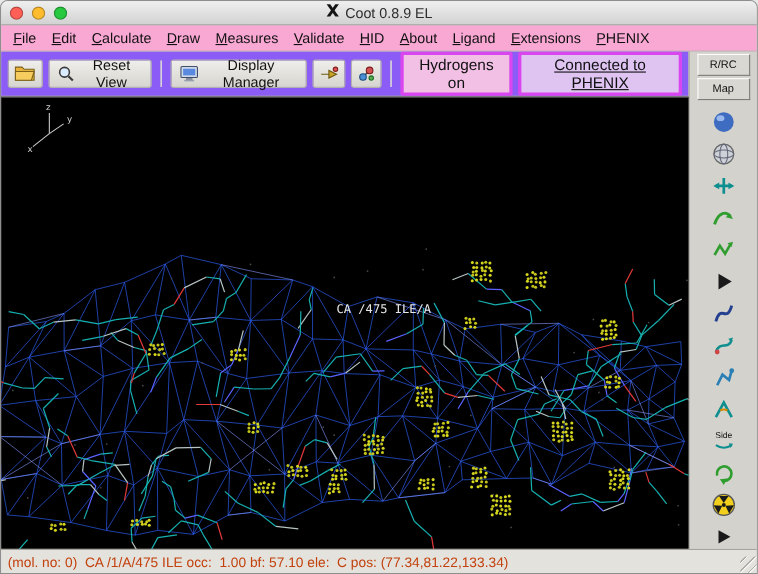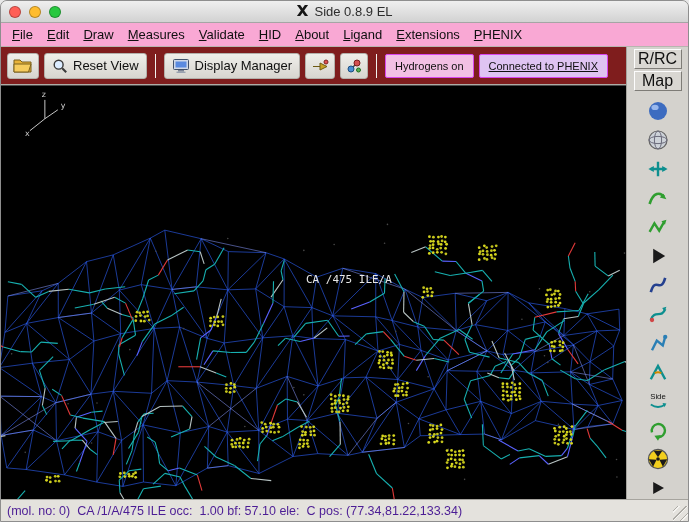--- a/index.html
+++ b/index.html
@@ -16,47 +16,47 @@
     justify-content:center;align-items:center;gap:5px;pointer-events:none}
   .title-text{font-size:13px;color:#2d2d2d}
   
   .menubar{flex:0 0 24px;background:#f9a8d4;border-bottom:1px solid #b7b5af;
     display:flex;align-items:stretch;padding-left:4px}
   .menu-item{padding:0 7px;font-size:13px;line-height:23px;color:#101010;cursor:default;white-space:nowrap}
   .menu-item u{text-decoration:underline}
   
   .content-row{flex:1;display:flex;min-height:0}
   .left-col{flex:1;display:flex;flex-direction:column;min-width:0}
-  .toolbar{flex:0 0 38px;background:#7f1d1d;border-bottom:1px solid #aeaca6;
+  .toolbar{flex:0 0 38px;background:#8b5cf6;border-bottom:1px solid #aeaca6;
     display:flex;align-items:center;gap:5px;padding:0 6px}
   .tbtn{display:flex;align-items:center;gap:5px;border:1px solid #b3b1ab;
     background:linear-gradient(#efeeea,#d7d5cf);border-radius:3px;height:26px;
     padding:0 7px;font-size:13px;font-family:inherit;color:#101010;cursor:default}
   .tbtn.icon-only{padding:0 5px}
   .tbtn svg{display:block}
   .tsep{width:1px;height:24px;background:#a6a49e;border-right:1px solid #f2f1ee;margin:0 3px}
-  .pill{height:24px;padding:0 9px;font-size:11px;font-family:inherit;color:#101010;
-    border:1px solid #d946ef;border-radius:2px;cursor:default}
+  .pill{height:40px;padding:0 9px;font-size:14px;font-family:inherit;color:#101010;
+    border:3px solid #d946ef;border-radius:2px;cursor:default}
   .viewport{flex:1;background:#000;position:relative;min-height:0;border-top:1px solid #4c4c4c;cursor:crosshair}
   .viewport svg{width:100%;height:100%;display:block}
   
   .sidebar{flex:0 0 62px;background:#d4d2cd;border-left:1px solid #a6a49e;
     display:flex;flex-direction:column;align-items:center;padding-top:2px}
-  .side-btn{width:48px;height:20px;font-size:16px;font-family:inherit;color:#101010;
+  .side-btn{width:48px;height:20px;font-size:10px;font-family:inherit;color:#101010;
     background:#d9d7d2;border:1px solid;border-color:#fdfdfd #7e7c77 #7e7c77 #fdfdfd;
     margin-bottom:2px;cursor:default}
   .side-icons{flex:1;width:100%;display:flex;flex-direction:column;align-items:center;
     gap:5px;padding-top:6px;overflow:hidden}
   .side-icon{width:24px;height:24px;flex:0 0 24px}
   .side-icon svg{width:100%;height:100%;display:block}
   .side-icon:last-child{margin-top:auto;margin-bottom:4px}
   
   .statusbar{flex:0 0 22px;background:#e4e2dd;border-top:1px solid #a6a49e;
     display:flex;align-items:center;padding-left:6px;position:relative}
-  .status-text{font-size:12.5px;color:#4c1d95;white-space:pre}
+  .status-text{font-size:12.5px;color:#c2410c;white-space:pre}
   .grip{position:absolute;right:0;bottom:0;width:15px;height:15px;
     background:repeating-linear-gradient(135deg,transparent 0 3px,#aeaca6 3px 4px,#f5f4f1 4px 5px,transparent 5px 6px)}
 </style>
 </head>
 <body>
 
 <div class="window">
 
   <div class="titlebar">
     <div class="traffic">
@@ -64,27 +64,28 @@
         <div class="light" style="background: rgb(254, 188, 46);"></div>
         <div class="light" style="background: rgb(40, 200, 64);"></div>
       </div>
     <div class="title-center">
       <span>
         <svg viewBox="0 0 14 14" width="13" height="13">
           <path d="M1 1 L4.5 1 L13 13 L9.5 13 Z" fill="#151515"></path>
           <path d="M13 1 L9.5 1 L1 13 L4.5 13 Z" fill="#151515"></path>
         </svg>
       </span>
-      <span class="title-text">Side 0.8.9 EL</span>
+      <span class="title-text">Coot 0.8.9 EL</span>
     </div>
   </div>
 
   <div class="menubar">
       <span class="menu-item"><u>F</u>ile</span>
       <span class="menu-item"><u>E</u>dit</span>
+      <span class="menu-item"><u>C</u>alculate</span>
       <span class="menu-item"><u>D</u>raw</span>
       <span class="menu-item"><u>M</u>easures</span>
       <span class="menu-item"><u>V</u>alidate</span>
       <span class="menu-item"><u>H</u>ID</span>
       <span class="menu-item"><u>A</u>bout</span>
       <span class="menu-item"><u>L</u>igand</span>
       <span class="menu-item"><u>E</u>xtensions</span>
       <span class="menu-item"><u>P</u>HENIX</span>
     </div>
 

